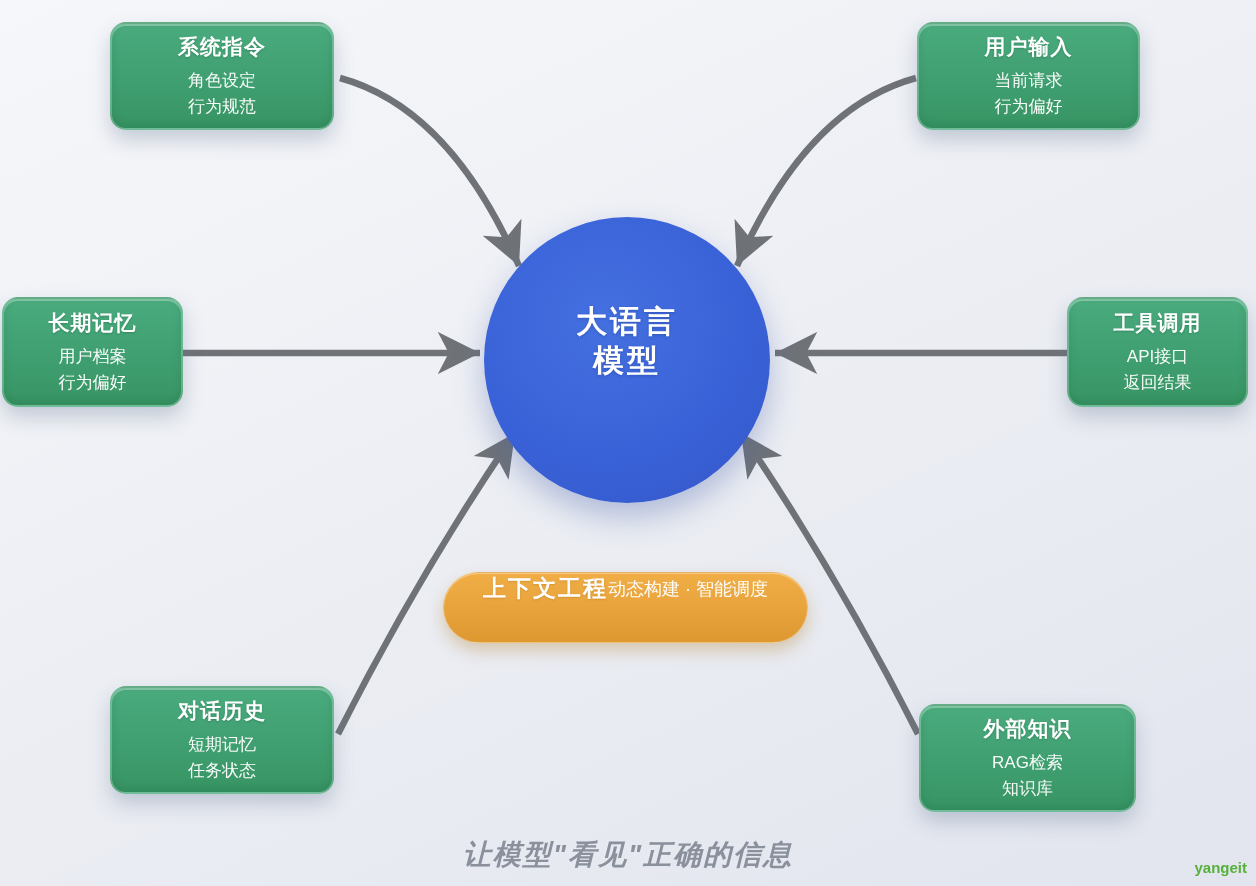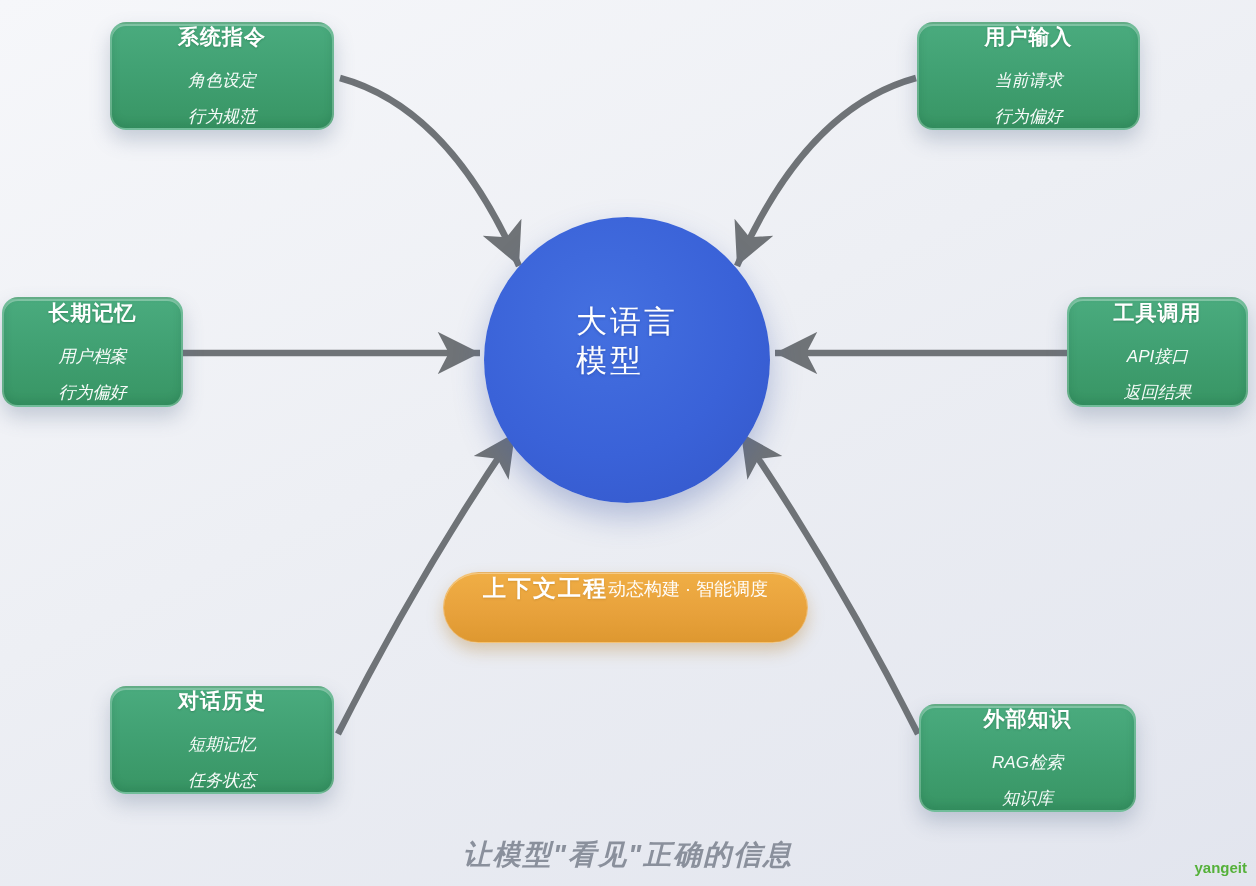--- a/index.html
+++ b/index.html
@@ -48,34 +48,32 @@
     box-shadow:
       inset 0 2px 0 rgba(255,255,255,0.30),
       inset 0 -4px 8px rgba(0,70,40,0.14),
       0 10px 20px rgba(90,110,140,0.30);
     color: #FFFFFF;
     text-align: center;
     display: flex;
     flex-direction: column;
     justify-content: center;
     padding: 6px 10px;
-    gap: 10px;
   }
   .node-title {
     font-size: 21px;
     font-weight: 700;
     letter-spacing: 1px;
     margin-bottom: 7px;
     text-shadow: 0 1px 2px rgba(0,60,30,0.25);
   }
   .node-line {
     font-size: 17px;
     line-height: 1.5;
     color: rgba(255,255,255,0.96);
-    font-style: italic;
   }
   .pos-tl { left: 110px; top: 22px;  width: 224px; height: 108px; }
   .pos-tr { left: 917px; top: 22px;  width: 223px; height: 108px; justify-content: center; }
   .pos-ml { left: 2px;   top: 297px; width: 181px; height: 110px; }
   .pos-mr { left: 1067px;top: 297px; width: 181px; height: 110px; }
   .pos-bl { left: 110px; top: 686px; width: 224px; height: 108px; }
   .pos-br { left: 919px; top: 704px; width: 217px; height: 108px; }
 
   
   .center-circle {
@@ -91,25 +89,25 @@
       var(--center-blue-dark, #3356C8) 100%);
     box-shadow: 0 14px 30px rgba(70,95,170,0.35);
     display: flex;
     flex-direction: column;
     align-items: center;
     justify-content: center;
     color: #FFFFFF;
   }
   .center-title {
     font-size: 31px;
-    font-weight: 400;
+    font-weight: 700;
     letter-spacing: 3px;
     line-height: 1.25;
     transform: translateY(-18px);
-    text-align: left;
+    text-align: center;
     text-shadow: 0 1px 3px rgba(20,40,110,0.3);
   }
 
   
   .pill {
     position: absolute;
     left: 443px;
     top: 572px;
     width: 365px;
     height: 71px;

